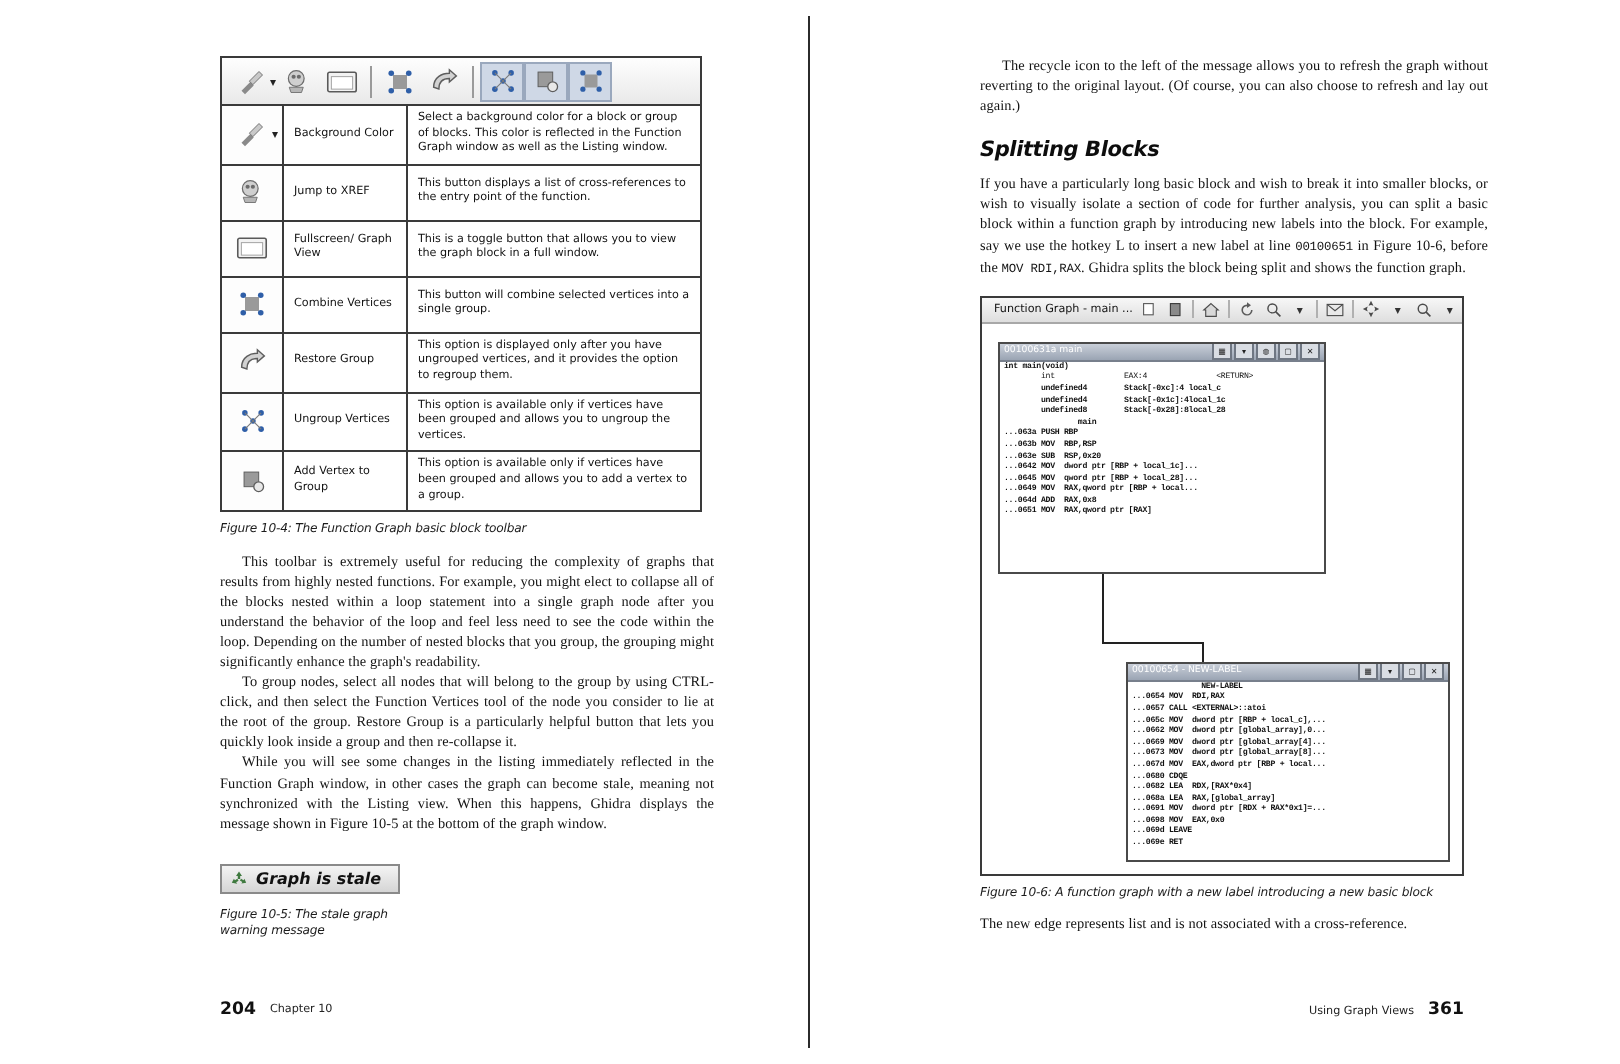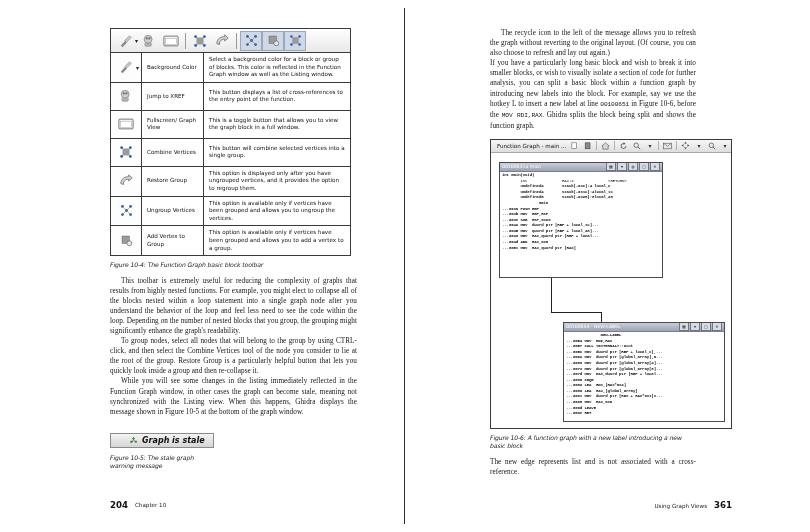--- a/index.html
+++ b/index.html
@@ -21,21 +21,21 @@
     background: #ffffff;
     display: flex;
   }
   .page {
     position: relative;
     width: 405px;
     height: 532px;
     box-sizing: border-box;
   }
   .page-left { padding: 28px 48px 0 110px; border-radius: 11px; }
-  .page-right { padding: 28px 114px 0 85px; }
+  .page-right { padding: 28px 66px 0 85px; }
   .gutter {
     position: absolute;
     left: 404px;
     top: 8px;
     width: 1px;
     height: 516px;
     background: #2b2b2b;
   }
 
   
@@ -147,21 +147,21 @@
   }
 
   
   .stale-wrap { margin-top: 14px; }
   .stale-badge {
     display: inline-flex;
     align-items: center;
     gap: 4px;
     background: linear-gradient(#f4f4f4, #d5d5d5);
     border: 1px solid #8a8a8a;
-    padding: 3px 8px 3px 18px;
+    padding: 3px 8px 3px 4px;
     box-sizing: border-box;
     height: 15px;
   }
   .stale-badge .txt {
     font-family: "DejaVu Sans", sans-serif;
     font-weight: bold;
     font-style: italic;
     font-size: 8px;
     color: #111;
   }
@@ -436,21 +436,21 @@
           </svg>
         </div>
         <div class="cell-name">Add Vertex to Group</div>
         <div class="cell-desc">This option is available only if vertices have been grouped and allows you to add a vertex to a group.</div>
       </div>
     </div>
 
     <div class="caption">Figure 10-4: The Function Graph basic block toolbar</div>
 
     <p class="body indent">This toolbar is extremely useful for reducing the complexity of graphs that results from highly nested functions. For example, you might elect to collapse all of the blocks nested within a loop statement into a single graph node after you understand the behavior of the loop and feel less need to see the code within the loop. Depending on the number of nested blocks that you group, the grouping might significantly enhance the graph's readability.</p>
-    <p class="body indent">To group nodes, select all nodes that will belong to the group by using CTRL-click, and then select the Combine Vertices tool of the node you consider to lie at the root of the group. Restore Group is a particularly helpful button that lets you quickly look inside a group and then re-collapse it.</p>
+    <p class="body indent">To group nodes, select all nodes that will belong to the group by using CTRL-click, and then select the Function Vertices tool of the node you consider to lie at the root of the group. Restore Group is a particularly helpful button that lets you quickly look inside a group and then re-collapse it.</p>
     <p class="body indent">While you will see some changes in the listing immediately reflected in the Function Graph window, in other cases the graph can become stale, meaning not synchronized with the Listing view. When this happens, Ghidra displays the message shown in Figure 10-5 at the bottom of the graph window.</p>
 
     <div class="stale-wrap">
       <div class="stale-badge">
         <svg width="9" height="9" viewBox="0 0 12 12">
           <path d="M6 1 L8 4 L6.8 4 L6.8 6 L5.2 6 L5.2 4 L4 4 Z" fill="#3f7a3f"></path>
           <path d="M1.2 8.5 L2.6 5.8 L3.3 6.8 L4.9 5.9 L5.7 7.2 L4.1 8.2 L4.8 9.2 Z" fill="#3f7a3f"></path>
           <path d="M10.8 8.5 L7.6 9 L8.2 8 L6.6 7 L7.4 5.8 L9 6.8 L9.6 5.8 Z" fill="#3f7a3f"></path>
         </svg>
         <span class="txt">Graph is stale</span>
@@ -464,20 +464,21 @@
       <span class="chap">Chapter 10</span>
     </div>
   </div>
 
   <div class="gutter"></div>
 
   <div class="page page-right">
 
     <p class="body indent">The recycle icon to the left of the message allows you to refresh the graph without reverting to the original layout. (Of course, you can also choose to refresh and lay out again.)</p>
 
+    <h2 class="section">Splitting Blocks</h2>
 
     <p class="body"><span>If you have a particularly long basic block and wish to break it into smaller blocks, or wish to visually isolate a section of code for further analysis, you can split a basic block within a function graph by introducing new labels into the block. For example, say we use the hotkey L to insert a new label at line </span><span class="mono-inline">00100651</span><span> in Figure 10-6, before the </span><span class="mono-inline">MOV RDI,RAX</span><span>. Ghidra splits the block being split and shows the function graph.</span></p>
 
     <div class="fig106">
 
       <div class="gw-title">
         <svg width="7" height="7" viewBox="0 0 10 10">
           <rect x="0.5" y="0.5" width="4" height="3.5" fill="#bdd0e8" stroke="#4a6a96" stroke-width="0.6"></rect>
           <rect x="5.5" y="5.5" width="4" height="3.5" fill="#bdd0e8" stroke="#4a6a96" stroke-width="0.6"></rect>
           <path d="M4.5 2.5 L7.5 5.5" stroke="#4a6a96" stroke-width="0.6"></path>

